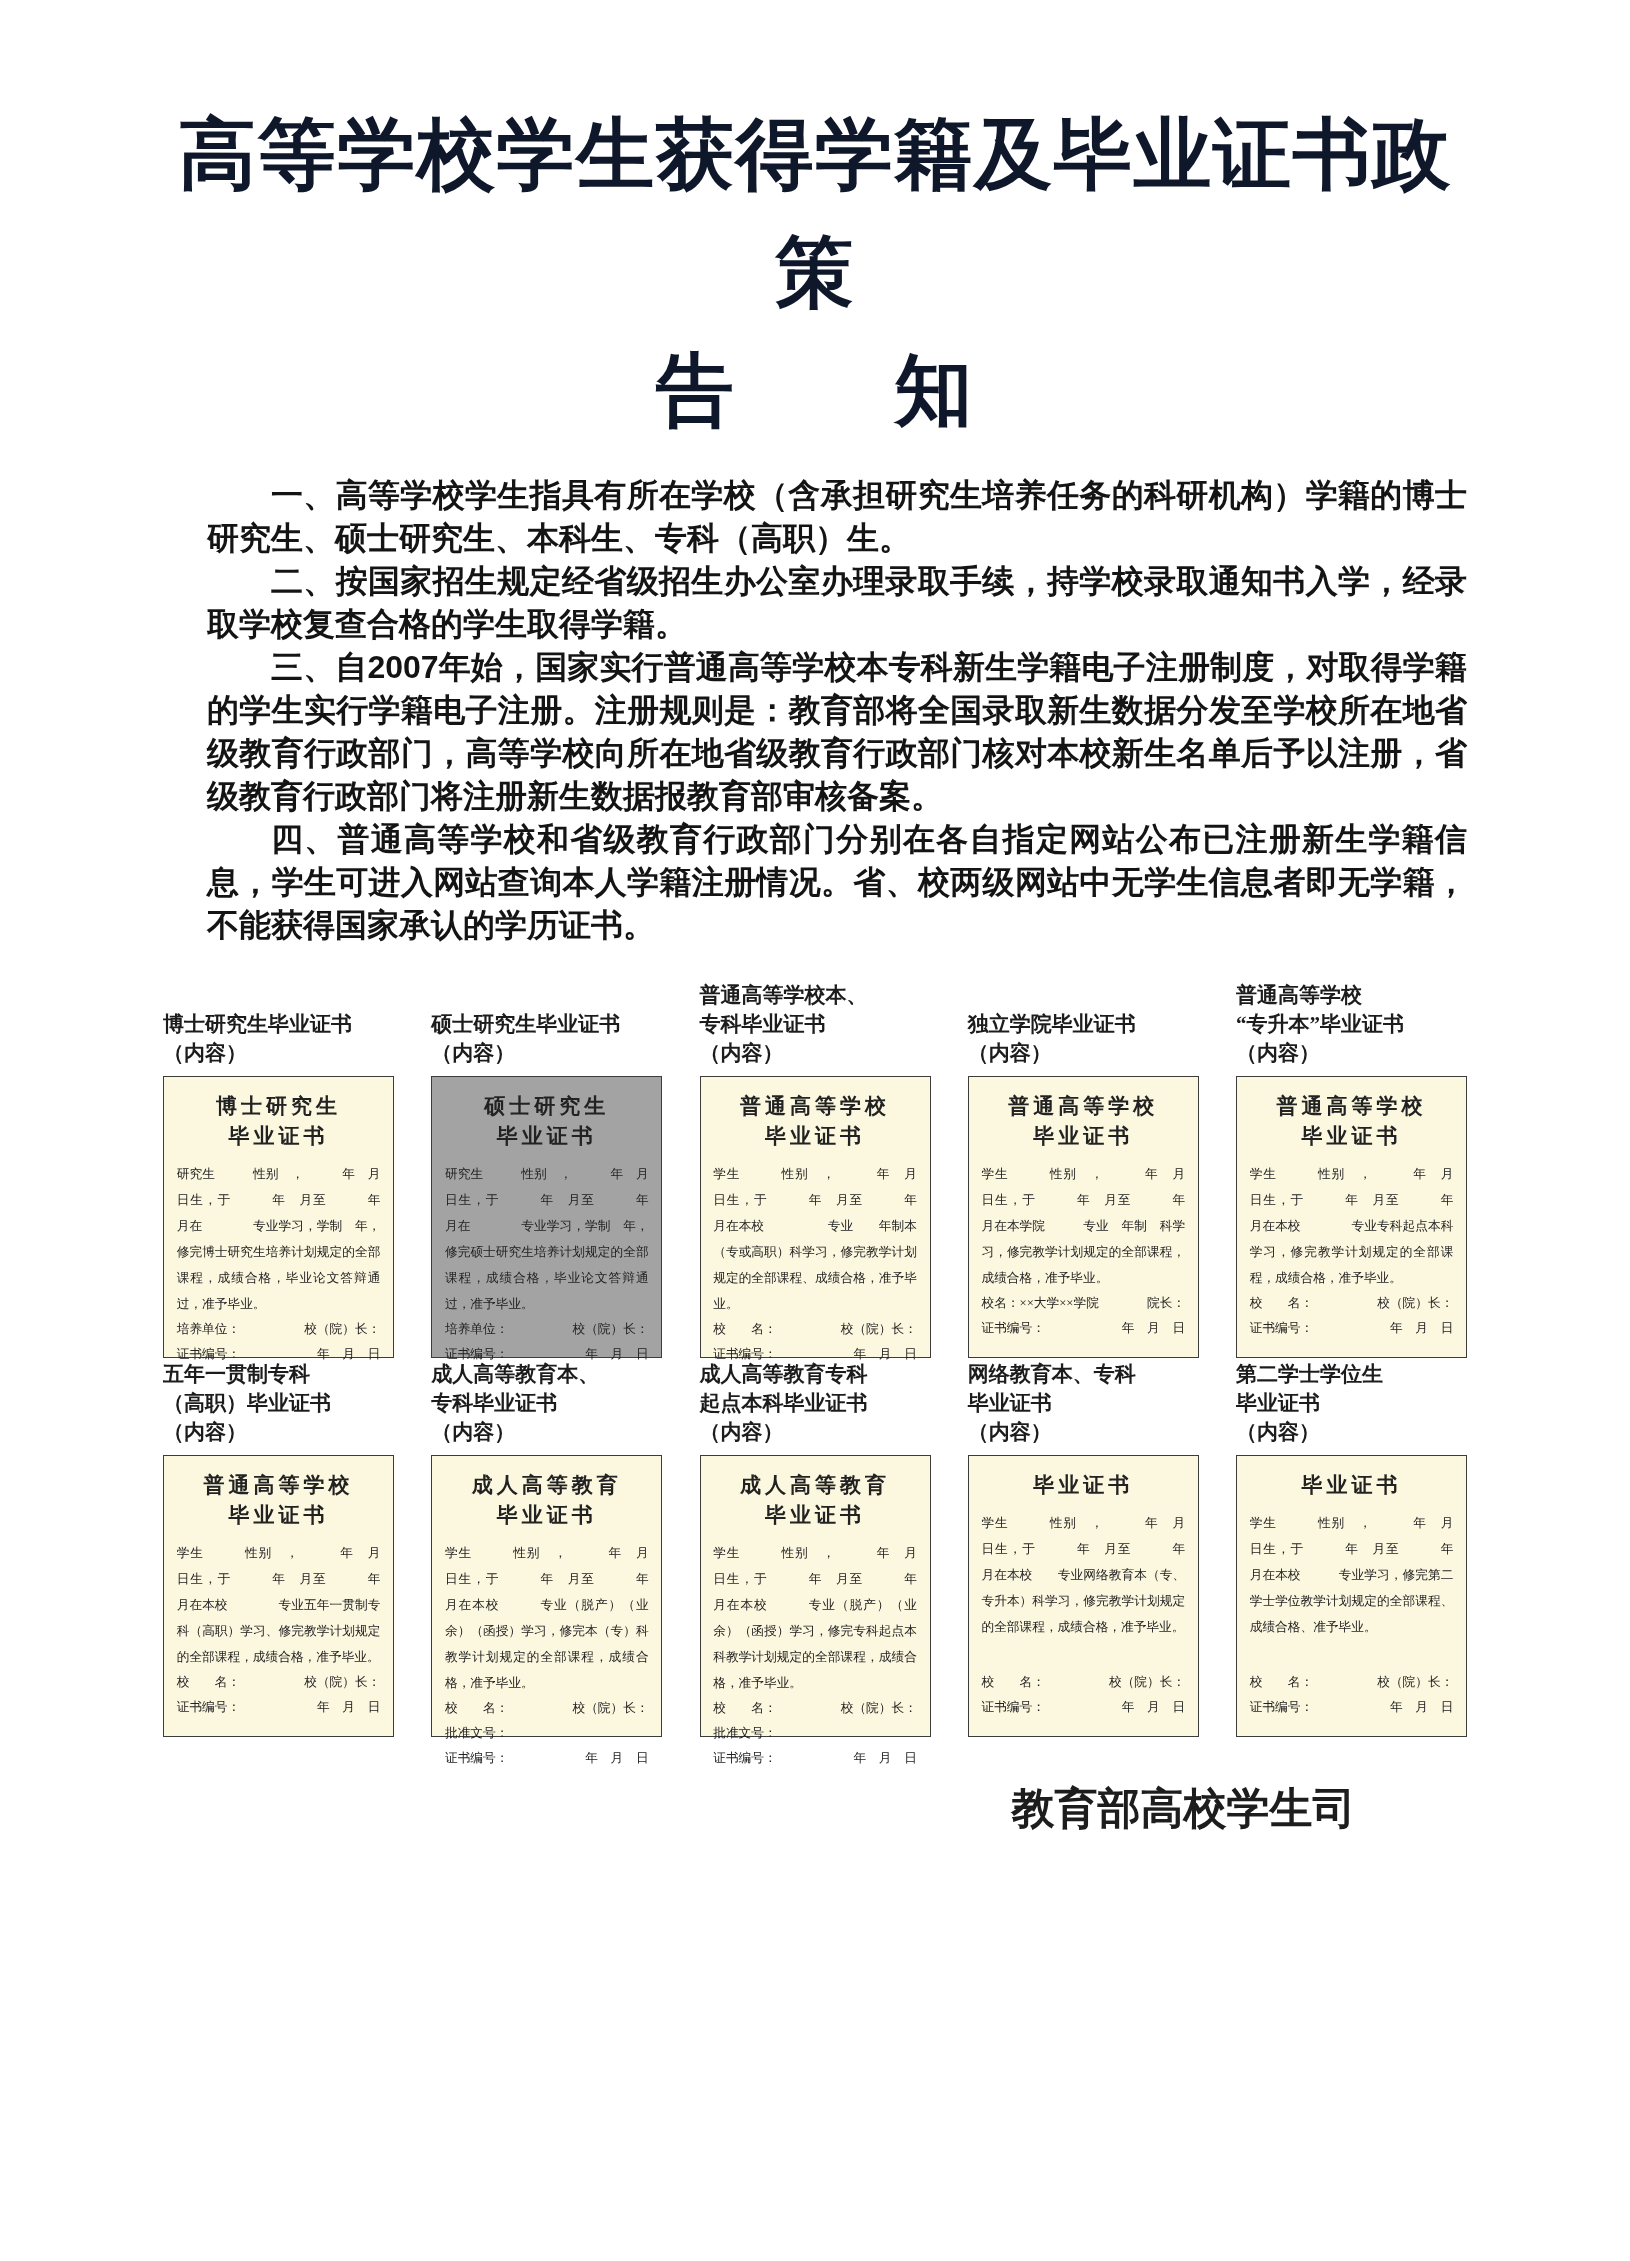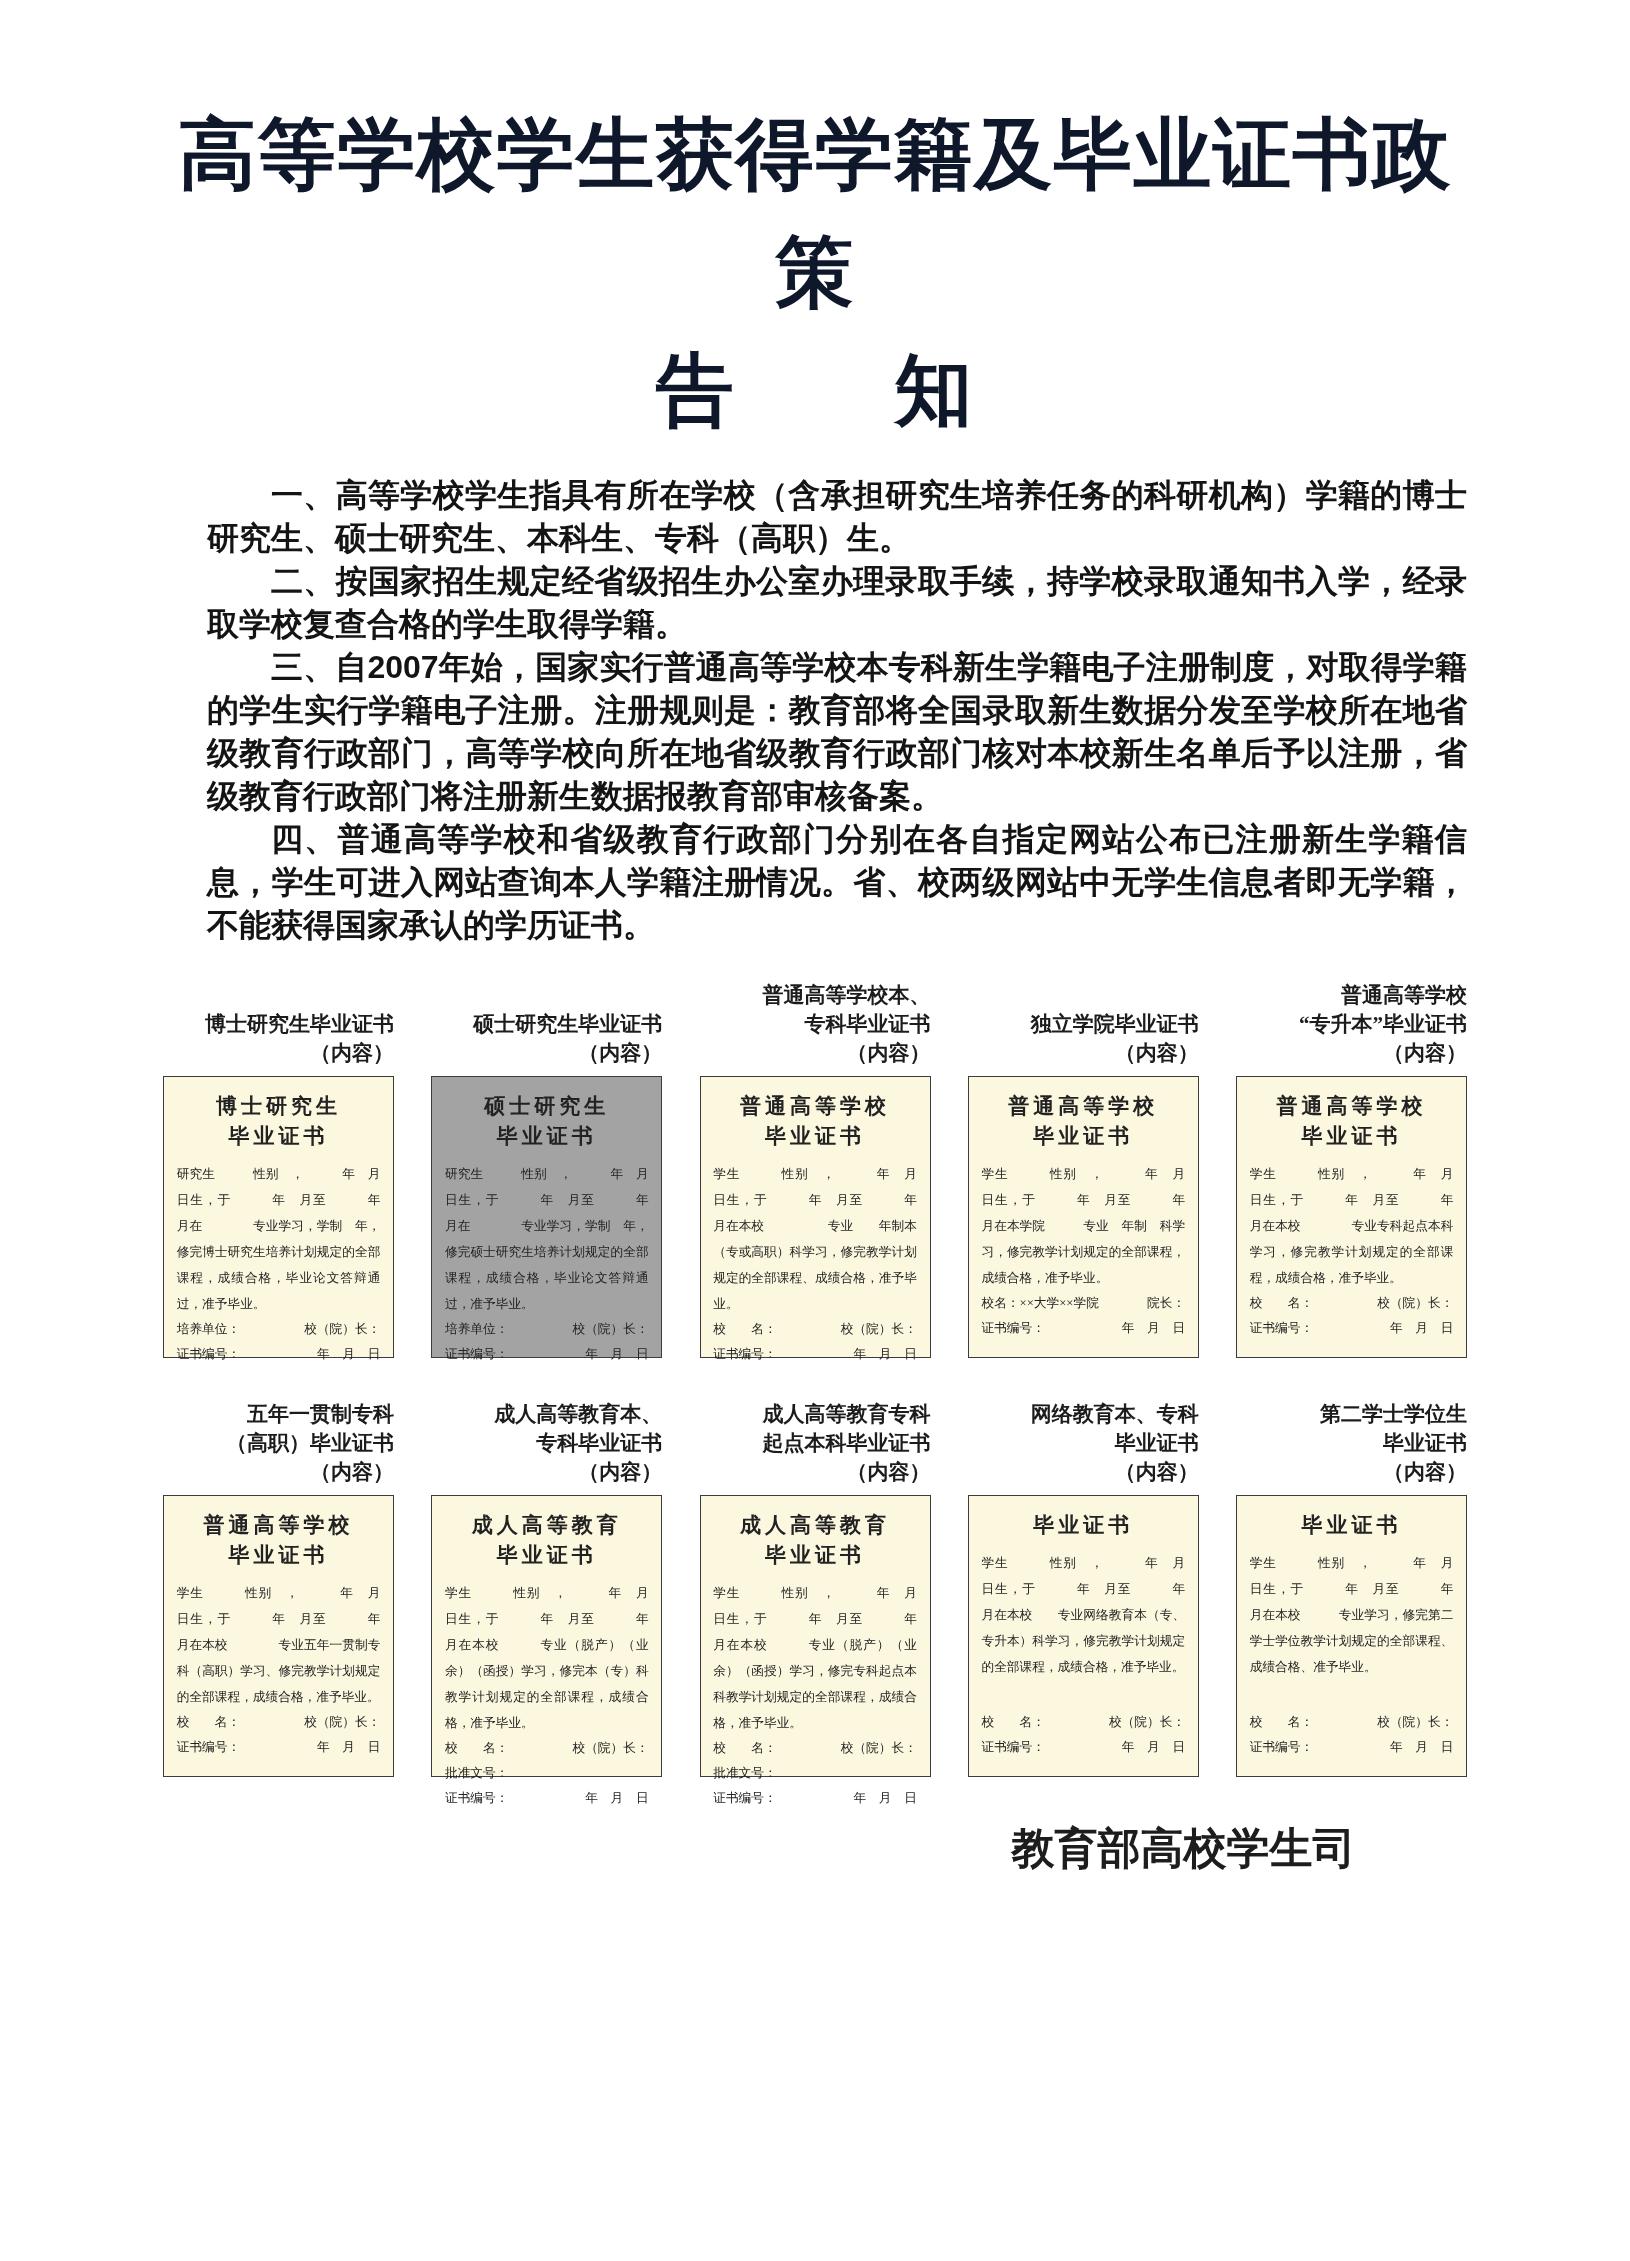--- a/index.html
+++ b/index.html
@@ -31,26 +31,26 @@
     text-align:justify;
     text-indent:2em;
     color:#141414;
   }
   .para-block { margin:0; }
   .closing-block { margin-top:38px; }
 
   
   .cert-section { margin-top:32px; }
   .cert-row { display:flex; justify-content:space-between; }
-  .cert-row + .cert-row { margin-top:40px; }
+  .cert-row + .cert-row { }
   .cert-col { width:231px; display:flex; flex-direction:column; }
   .cert-caption {
     height:97px;
     display:flex; flex-direction:column; justify-content:flex-end;
-    text-align:right;
+    text-align:left;
     font-family:"Liberation Serif", serif;
     font-weight:bold;
     font-size:21px; line-height:29px;
     padding-bottom:8px; box-sizing:border-box;
     color:#1c1c1c;
   }
   .cert-card {
     border:1.6px solid #3c3c3c;
     height:282px;
     padding:14.3px 12.7px 16px 12.7px;

